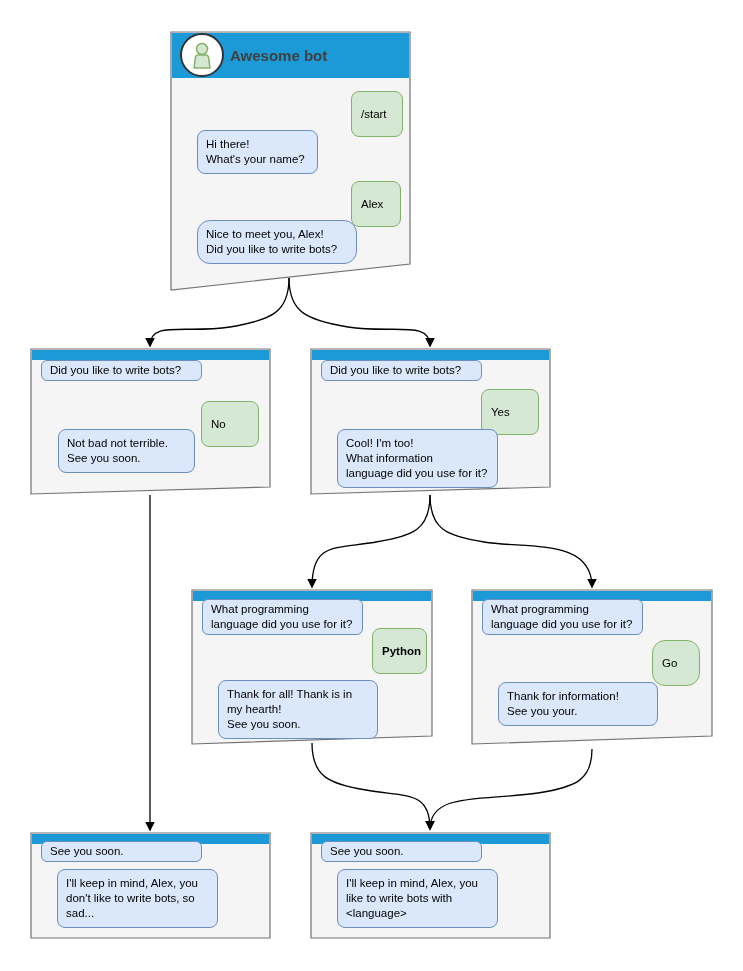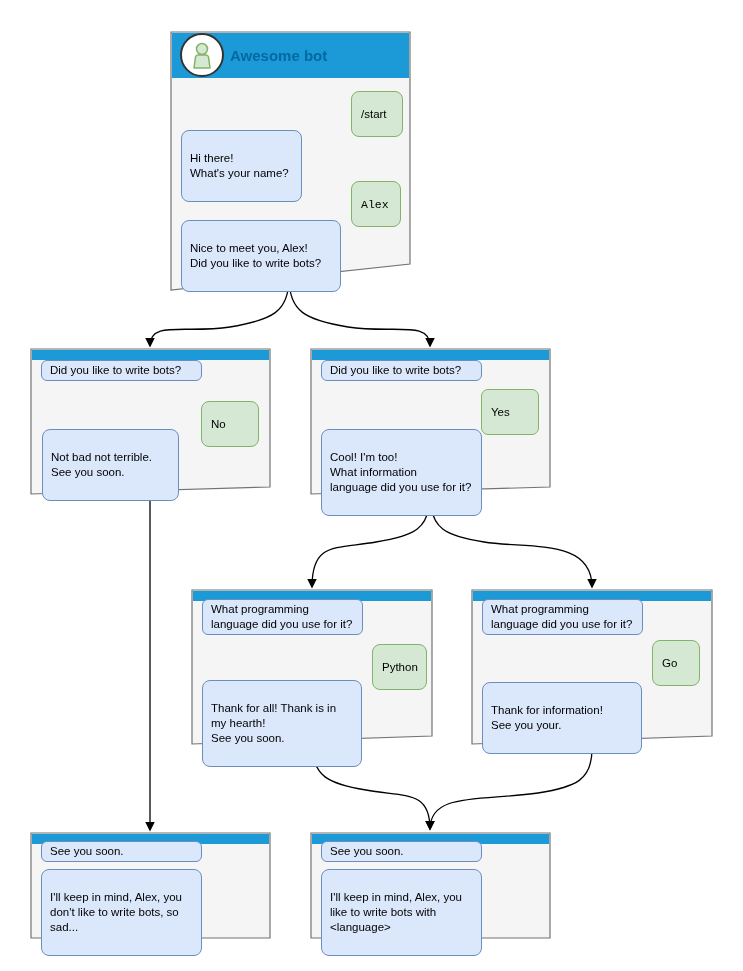--- a/index.html
+++ b/index.html
@@ -13,34 +13,35 @@
   .hdr-bar  { fill:#1c9ad8; }
   .edge { fill:none; stroke:#000; stroke-width:1.3; }
 
   .msg {
     position:absolute; box-sizing:border-box;
     font-size:11.5px; line-height:15px; white-space:pre;
     border-radius:8px; z-index:2;
   }
   .bot {
     background:#dbe8fc; border:1px solid #6c8ebf;
-    padding:20px 8px;
+    padding:6px 8px;
+    margin-left:16px;
   }
   .ctx {
     background:#dbe8fc; border:1px solid #6c8ebf;
     padding:2px 8px; border-radius:6px;
   }
   .user {
     background:#d5e8d4; border:1px solid #82b366;
     height:46px; display:flex; align-items:center; padding:12px 9px;
   }
   .card-title {
     position:absolute; left:230px; top:32px; height:46px;
     display:flex; align-items:center; z-index:2;
-    color:#0369a1; font-size:15px; font-weight:bold;
+    color:#404040; font-size:15px; font-weight:bold;
   }
   .avatar {
     position:absolute; left:180px; top:33px; width:44px; height:44px;
     background:#ffffff; border:2px solid #333333; border-radius:50%;
     box-sizing:border-box; display:flex; align-items:center; justify-content:center;
     z-index:2;
   }
 </style>
 </head>
 <body>
@@ -83,45 +84,45 @@
     <svg width="26" height="28" viewBox="0 0 26 28">
       <circle cx="13" cy="8" r="5.5" fill="#d5e8d4" stroke="#82b366" stroke-width="1.5"></circle>
       <path d="M5 27 L6.5 16 Q7 14 9 14 H17 Q19 14 19.5 16 L21 27 Z" fill="#d5e8d4" stroke="#82b366" stroke-width="1.5" stroke-linejoin="round"></path>
     </svg>
   </div>
   <div class="card-title">Awesome bot</div>
 
   <div class="msg user" style="left:351px; top:91px; width:52px;">/start</div>
   <div class="msg bot" style="left:181px; top:130px; width:121px;">Hi there!
 What's your name?</div>
-  <div class="msg user" style="left:351px; top:181px; width:50px;font-family:Liberation Mono, monospace;">Alex</div>
-  <div class="msg bot" style="left:181px; top:220px; width:160px;">Nice to meet you, Alex!
+  <div class="msg user" style="left:351px; top:181px; width:50px;">Alex</div>
+  <div class="msg bot" style="left:181px; top:220px; width:160px;border-radius:13px;">Nice to meet you, Alex!
 Did you like to write bots?</div>
 
   <div class="msg ctx" style="left:41px; top:360px; width:161px;">Did you like to write bots?</div>
   <div class="msg user" style="left:201px; top:401px; width:58px;">No</div>
   <div class="msg bot" style="left:42px; top:429px; width:137px;">Not bad not terrible.
 See you soon.</div>
 
   <div class="msg ctx" style="left:321px; top:360px; width:161px;">Did you like to write bots?</div>
-  <div class="msg user" style="left:481px; top:389px; width:58px;border-radius:7px;">Yes</div>
+  <div class="msg user" style="left:481px; top:389px; width:58px;">Yes</div>
   <div class="msg bot" style="left:321px; top:429px; width:161px;">Cool! I'm too!
 What information
 language did you use for it?</div>
 
   <div class="msg ctx" style="left:202px; top:599px; width:161px;">What programming
 language did you use for it?</div>
-  <div class="msg user" style="left:372px; top:644px; width:55px;">Python</div>
+  <div class="msg user" style="left:372px; top:628px; width:55px;font-weight:bold;">Python</div>
   <div class="msg bot" style="left:202px; top:680px; width:160px;">Thank for all! Thank is in
 my hearth!
 See you soon.</div>
 
   <div class="msg ctx" style="left:482px; top:599px; width:161px;">What programming
 language did you use for it?</div>
-  <div class="msg user" style="left:652px; top:640px; width:48px;">Go</div>
+  <div class="msg user" style="left:652px; top:640px; width:48px;border-radius:13px;">Go</div>
   <div class="msg bot" style="left:482px; top:682px; width:160px;">Thank for information!
 See you your.</div>
 
   <div class="msg ctx" style="left:41px; top:841px; width:161px;">See you soon.</div>
   <div class="msg bot" style="left:41px; top:869px; width:161px;">I'll keep in mind, Alex, you
 don't like to write bots, so
 sad...</div>
 
   <div class="msg ctx" style="left:321px; top:841px; width:161px;">See you soon.</div>
   <div class="msg bot" style="left:321px; top:869px; width:161px;">I'll keep in mind, Alex, you

